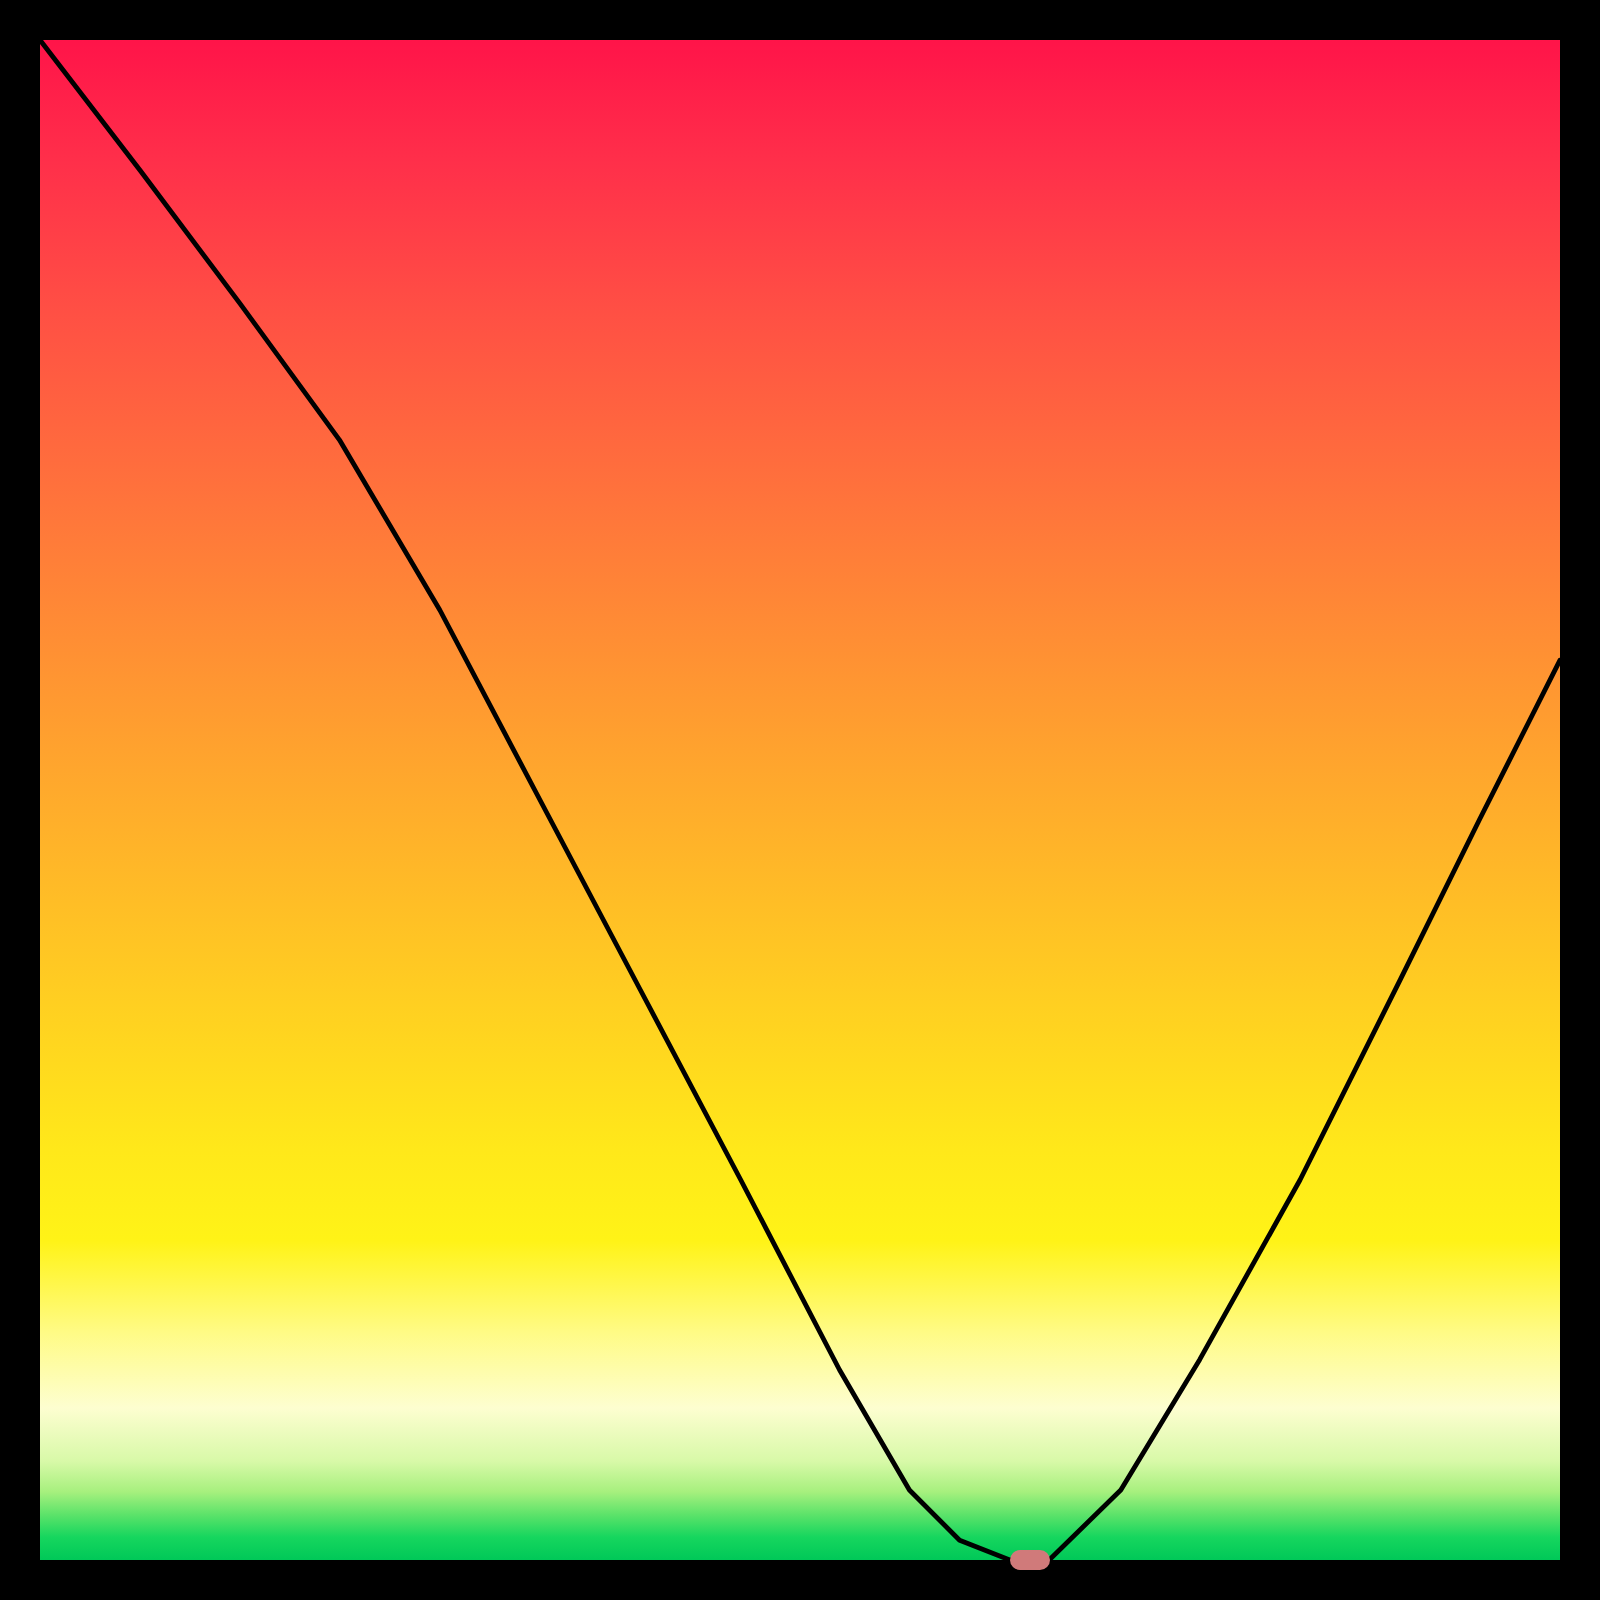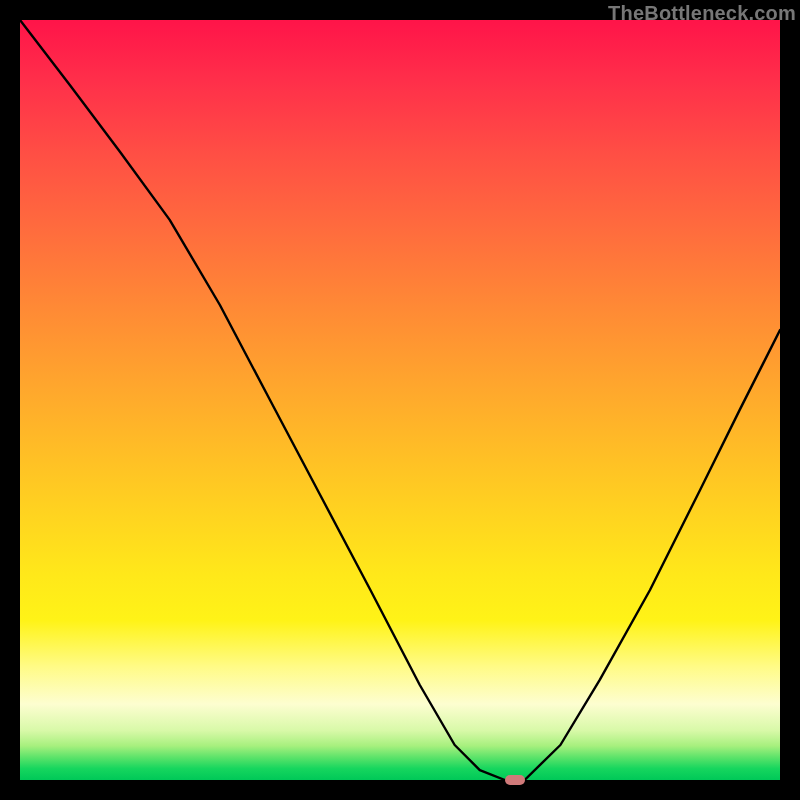--- a/index.html
+++ b/index.html
@@ -78,14 +78,13 @@
 <div class="stage">
 
   <div class="plot">
     <div class="gradient"></div>
     <svg class="curve" width="760" height="760" viewBox="0 0 760 760">
       <path id="curve-path" fill="none" stroke="#000" stroke-width="2.4" stroke-linejoin="round" stroke-linecap="round" d="M0.0 0.0 L50.2 65.4 L100.3 132.2 L149.7 199.9 L199.9 285.0 L250.0 380.0 L300.2 475.0 L350.4 570.0 L399.8 665.0 L434.7 725.0 L459.8 750.1 L484.9 760.0 L504.6 760.0 L540.4 725.0 L579.9 659.7 L630.0 570.0 L680.2 469.7 L719.7 389.9 L760.0 310.1"></path>
     </svg>
     <div id="marker" class="marker" style="left: 494.76px; top: 760px; background: rgb(208, 122, 122);"></div>
   </div>
 
-  <div class="watermark">TheBottleneck.com</div>
 </div>
 
 </body></html>

